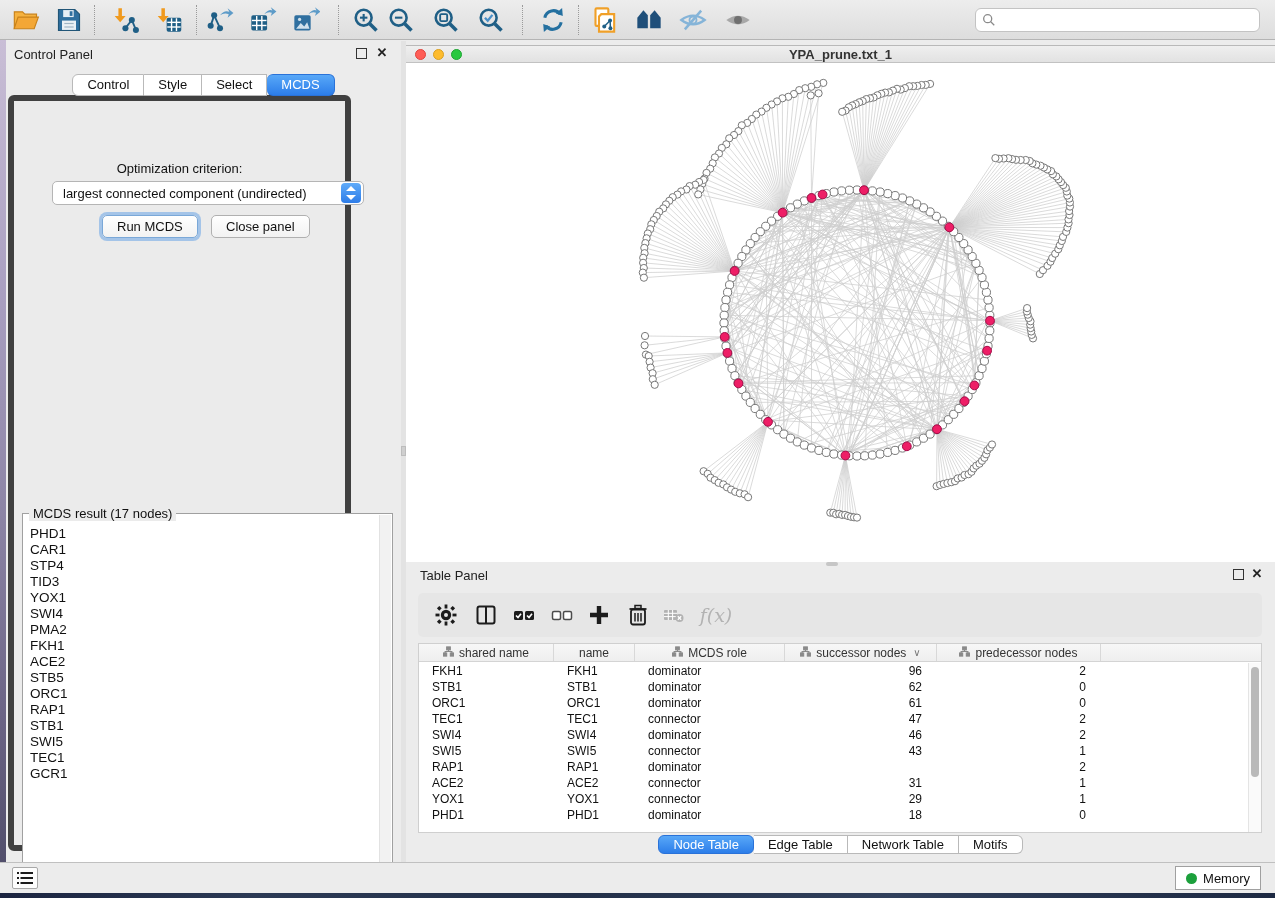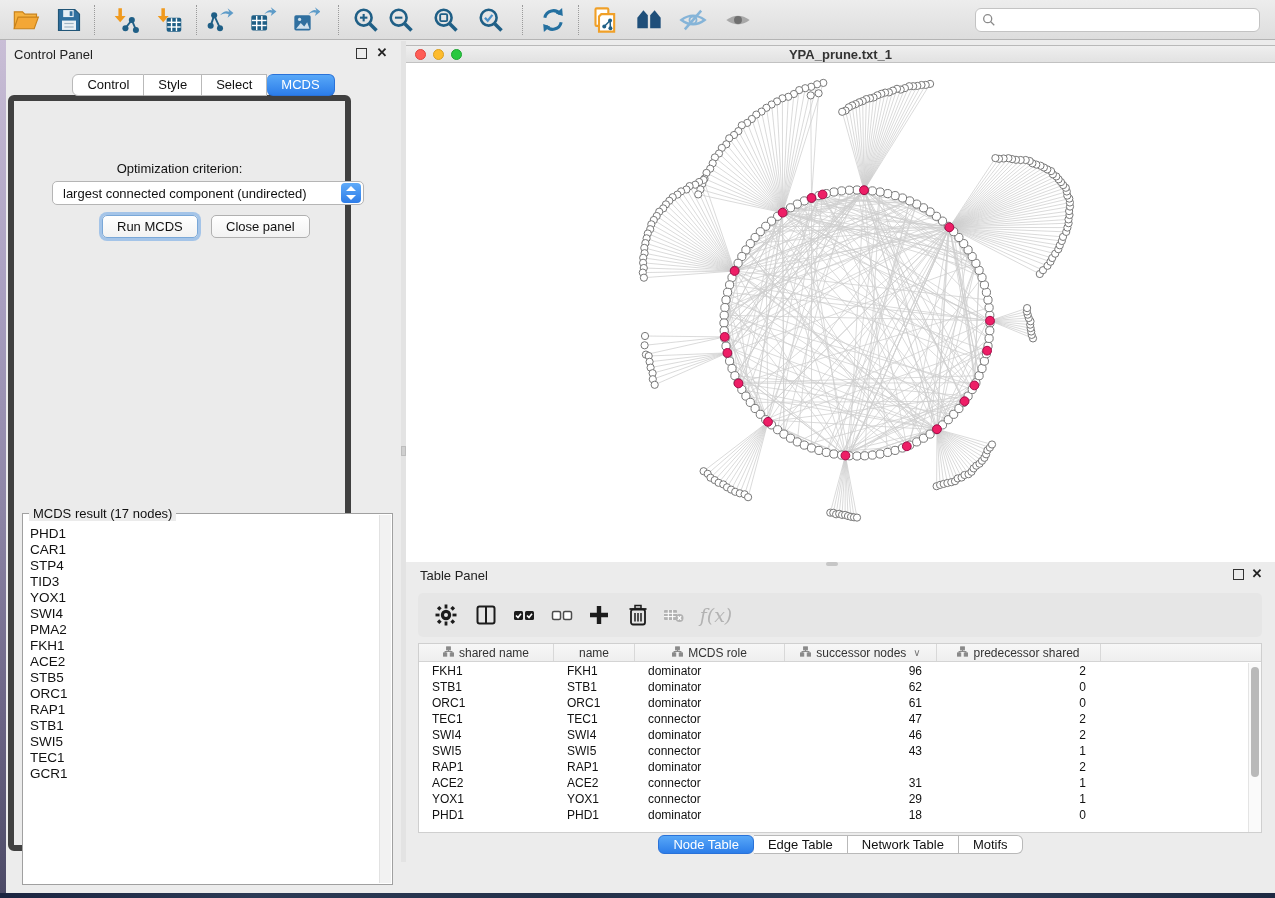--- a/index.html
+++ b/index.html
@@ -1237,21 +1237,21 @@
           </div>
           <div class="gh-cell" style="width: 164px;">
             <span><svg viewBox="0 0 12 12">
                 <g fill="none" stroke="#8a8a8a" stroke-width="1.2">
                   <rect x="4" y="1" width="4" height="3.2" fill="#8a8a8a"></rect>
                   <rect x="0.6" y="7.6" width="3.4" height="3.4" fill="#8a8a8a"></rect>
                   <rect x="8" y="7.6" width="3.4" height="3.4" fill="#8a8a8a"></rect>
                   <path d="M6 4.2 V6 M2.3 7.6 V6 H9.7 V7.6"></path>
                 </g>
               </svg></span>
-            <span>predecessor shared</span>
+            <span>predecessor nodes</span>
           </div>
           <div class="gh-cell" style="flex: 1 1 0%;"></div>
         </div>
       <div class="grid-body" id="grid-body">
           <div class="grid-row">
             <div class="gr-cell cell-left" style="width: 135px;">FKH1</div>
             <div class="gr-cell cell-left" style="width: 81px;">FKH1</div>
             <div class="gr-cell cell-left" style="width: 150px;">dominator</div>
             <div class="gr-cell cell-num" style="width: 152px;">96</div>
             <div class="gr-cell cell-num" style="width: 164px;">2</div>
@@ -1326,14 +1326,32 @@
     </div>
 
     <div class="table-tabs" id="table-tabs">
         <div class="tab active">Node Table</div>
         <div class="tab">Edge Table</div>
         <div class="tab">Network Table</div>
         <div class="tab">Motifs</div>
       </div>
   </section>
 
+  <div class="status-bar">
+    <button class="list-btn">
+      <svg viewBox="0 0 16 14">
+          <g fill="#1c1c1c">
+            <rect x="0" y="1" width="2" height="2"></rect>
+            <rect x="3.5" y="1" width="12.5" height="2"></rect>
+            <rect x="0" y="6" width="2" height="2"></rect>
+            <rect x="3.5" y="6" width="12.5" height="2"></rect>
+            <rect x="0" y="11" width="2" height="2"></rect>
+            <rect x="3.5" y="11" width="12.5" height="2"></rect>
+          </g>
+        </svg>
+    </button>
+    <button class="memory-btn">
+      <span class="mem-dot"></span>
+      <span>Memory</span>
+    </button>
+  </div>
 
 </div>
 
 </body></html>

